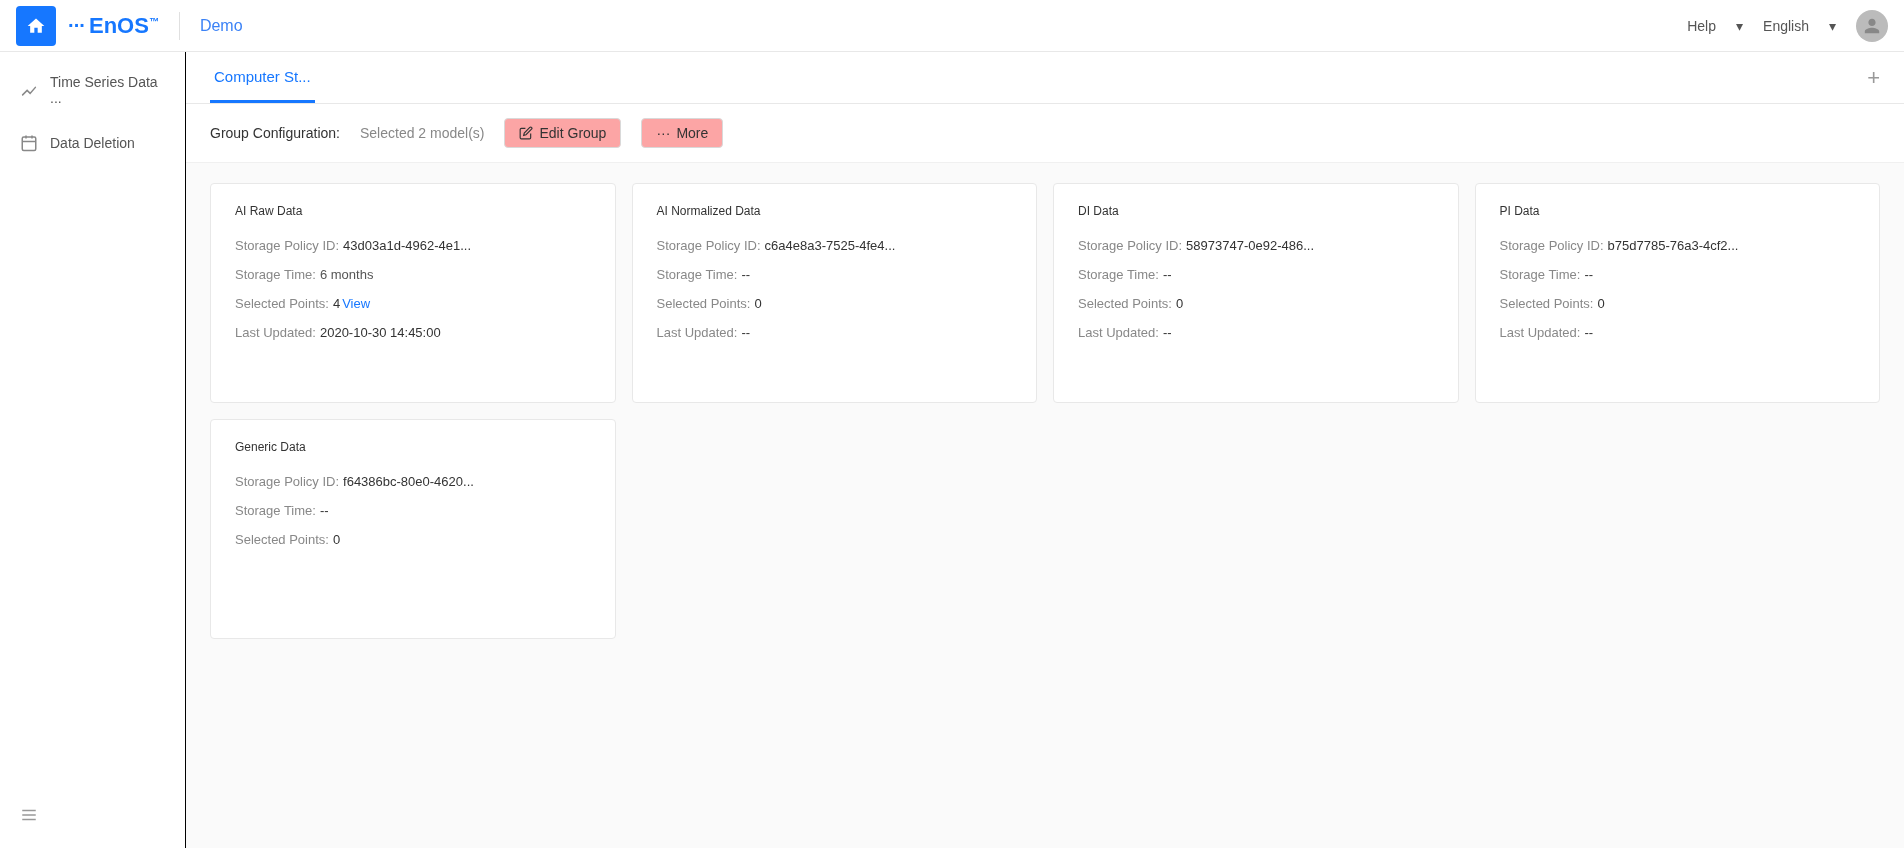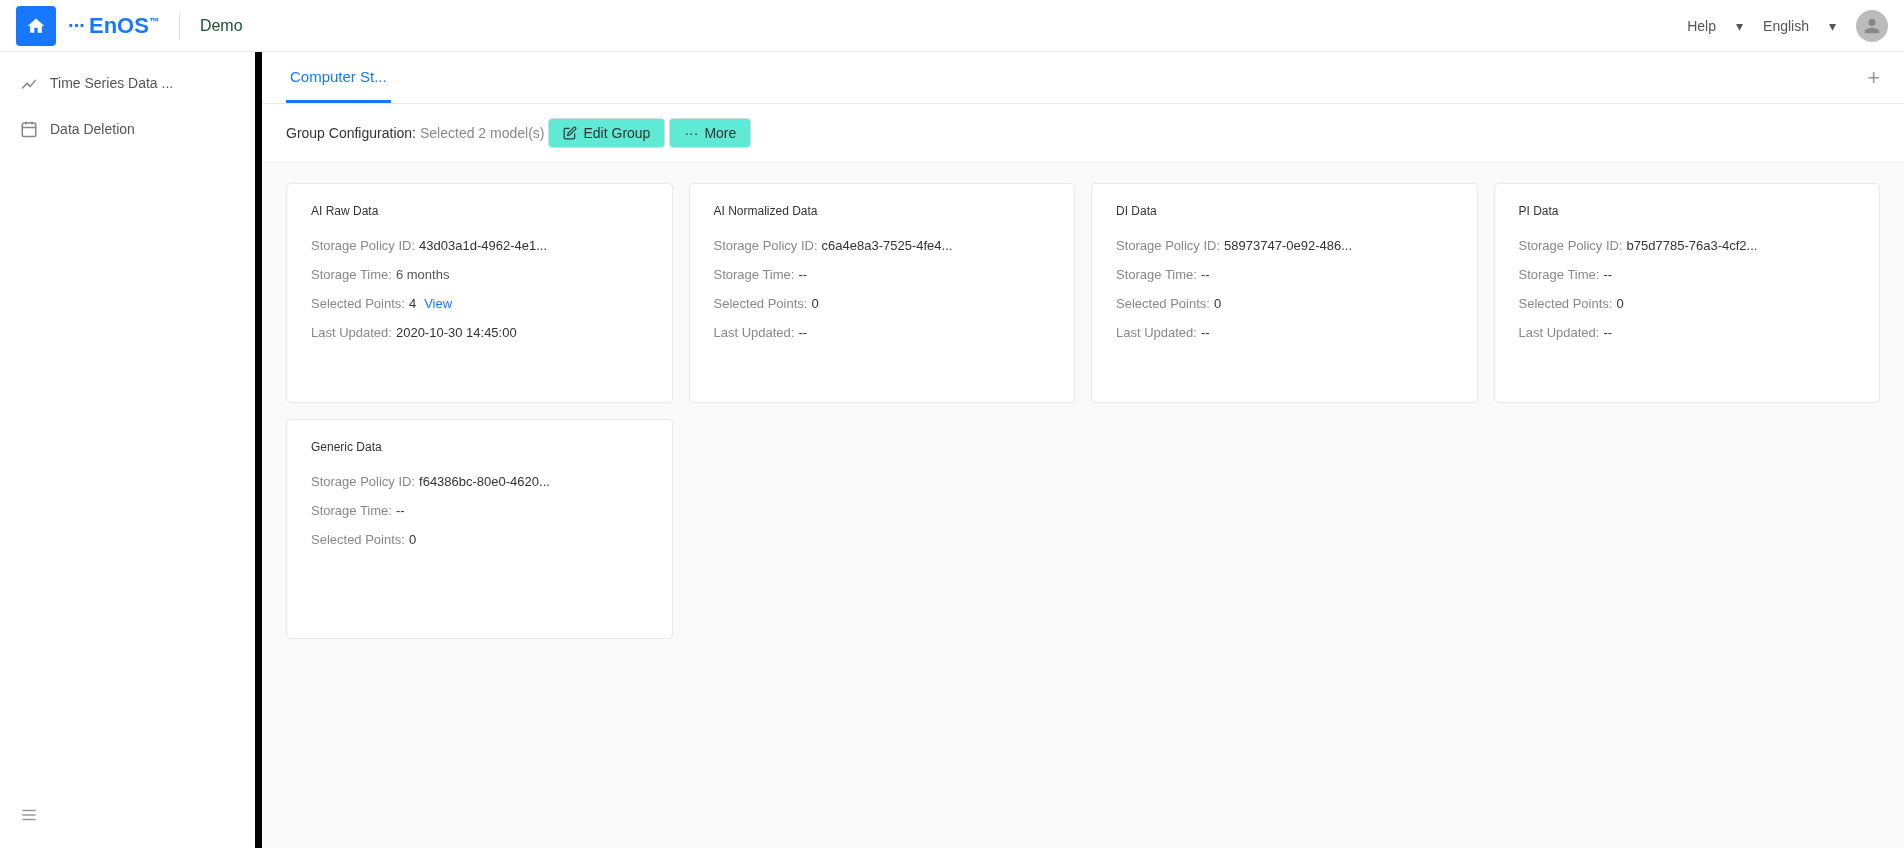--- a/index.html
+++ b/index.html
@@ -15,31 +15,31 @@
     .home-icon-btn {
       width: 40px; height: 40px; background: #1677ff; border-radius: 4px;
       display: flex; align-items: center; justify-content: center; cursor: pointer;
     }
     .home-icon-btn svg { fill: white; }
     .logo-area { display: flex; align-items: center; gap: 4px; }
     .logo-dots { color: #1677ff; font-size: 20px; font-weight: 900; letter-spacing: -1px; }
     .logo-text { color: #1677ff; font-size: 22px; font-weight: 700; }
     .logo-tm { font-size: 10px; color: #1677ff; vertical-align: super; }
     .nav-divider { width: 1px; height: 28px; background: #e0e0e0; margin: 0 8px; }
-    .nav-demo { font-size: 16px; color: #14532d; text-align: center; }
+    .nav-demo { font-size: 16px; color: #3b82f6; text-align: center; }
     .top-nav-right { display: flex; align-items: center; gap: 20px; }
     .nav-btn { color: #555; font-size: 14px; cursor: pointer; display: flex; align-items: flex-end; gap: 20px; }
     .avatar { width: 32px; height: 32px; border-radius: 50%; background: #bbb; display: flex; align-items: center; justify-content: center; cursor: pointer; }
 
     
     .main-layout { display: flex; flex: 1; overflow: hidden; }
 
     
     .sidebar {
-      width: 262px; background: #fff; border-right: 7px solid #000000;
+      width: 186px; background: #fff; border-right: 1px solid #000000;
       display: flex; flex-direction: column; flex-shrink: 0; padding: 8px 0; justify-content: center;
     }
     .sidebar-item {
       display: flex; align-items: center; gap: 12px; padding: 14px 20px;
       cursor: pointer; color: #555; font-size: 14px; position: relative;
     }
     .sidebar-item.active { background: #e8f4ff; color: #1677ff; }
     .sidebar-item.active::before {
       content: ''; position: absolute; left: 0; top: 0; bottom: 0;
       width: 3px; background: #1677ff; border-radius: 0 2px 2px 0;
@@ -59,29 +59,29 @@
     .tab {
       padding: 0 4px; height: 100%; display: flex; align-items: center;
       font-size: 15px; cursor: pointer; color: #333; border-bottom: 3px solid transparent;
       margin-right: 16px;
     }
     .tab.active { color: #1677ff; border-bottom-color: #1677ff; font-weight: 500; }
     .add-btn { color: #999; font-size: 22px; cursor: pointer; }
 
     
     .toolbar {
-      display: flex; align-items: center; padding: 14px 24px; gap: 4px;
+      display: flex; align-items: center; padding: 14px 24px; gap: 20px;
       border-bottom: 1px solid #f0f0f0; flex-shrink: 0; background: #fff;
     }
     .toolbar-label { font-size: 14px; color: #333; font-weight: 500; }
     .toolbar-value { font-size: 14px; color: #888; }
     .toolbar-btn {
       display: flex; align-items: center; gap: 6px; padding: 6px 14px;
       border: 1px solid #d9d9d9; border-radius: 4px; cursor: pointer;
-      font-size: 14px; color: #333; background: #5eead4;
+      font-size: 14px; color: #333; background: #fca5a5;
     }
 
     
     .cards-container { flex: 1; overflow-y: auto; padding: 20px 24px; background: #fafafa; }
     .cards-grid { display: grid; grid-template-columns: repeat(4, 1fr); gap: 16px; margin-bottom: 16px; }
     .cards-row2 { display: grid; grid-template-columns: repeat(4, 1fr); gap: 16px; }
 
     .card {
       background: #fff; border: 1px solid #e8e8e8; border-radius: 4px;
       padding: 20px 24px; min-height: 220px;
@@ -197,21 +197,21 @@
             <span class="card-field-label">Storage Policy ID:</span>
             <span class="card-field-value">43d03a1d-4962-4e1...</span>
           </div>
           <div class="card-field">
             <span class="card-field-label">Storage Time:</span>
             <span class="card-field-value highlight">6 months</span>
           </div>
           <div class="card-field">
             <span class="card-field-label">Selected Points:</span>
             <span class="card-field-value">4</span>
-            <span class="card-field-value link" style="margin-left:8px">View</span>
+            <span class="card-field-value link" style="margin-left:2px">View</span>
           </div>
           <div class="card-field">
             <span class="card-field-label">Last Updated:</span>
             <span class="card-field-value">2020-10-30 14:45:00</span>
           </div>
         </div>
 
         <div class="card">
           <div class="card-title">AI Normalized Data</div>
           <div class="card-field">

